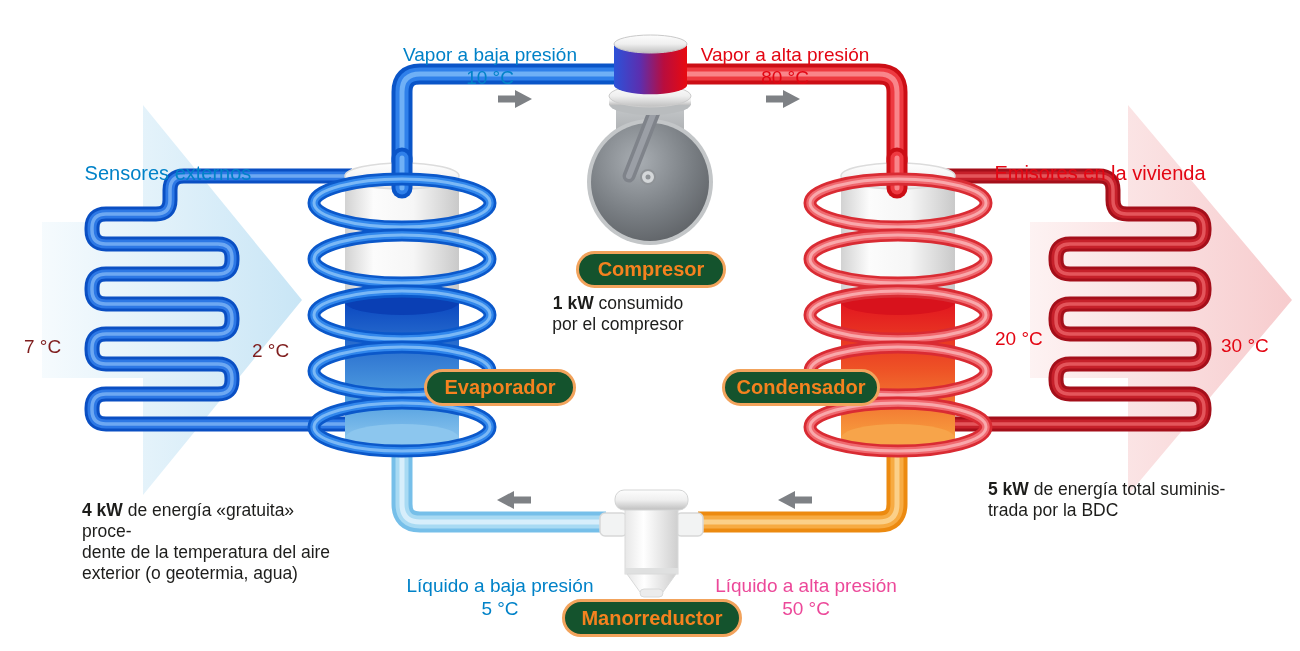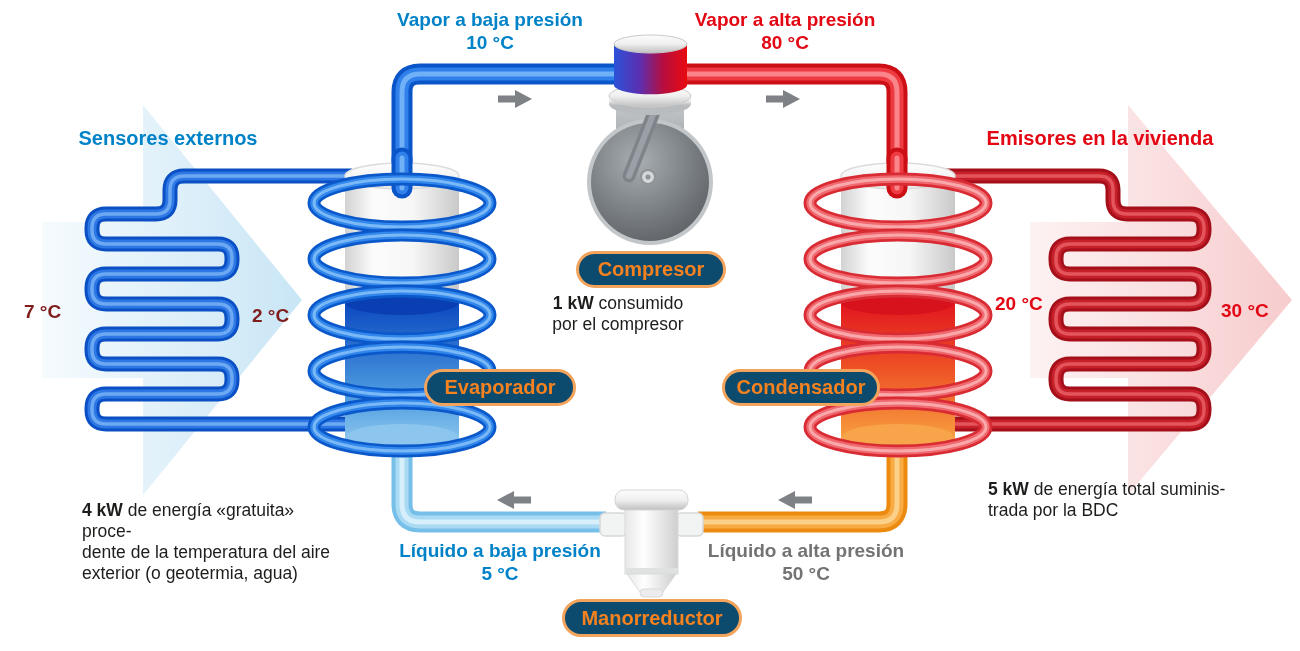--- a/index.html
+++ b/index.html
@@ -1,27 +1,27 @@
 <!DOCTYPE html>
 <html><head>
 <meta charset="utf-8">
 <style>
   html,body{margin:0;padding:0;background:#fff;}
   .stage{position:relative;width:1300px;height:651px;background:#ffffff;overflow:hidden;
          font-family:"Liberation Sans",sans-serif;}
   .stage svg{position:absolute;left:0;top:0;}
-  .lbl{position:absolute;font-weight:bold;white-space:nowrap;}
+  .lbl{position:absolute;font-weight:normal;white-space:nowrap;margin-top:35px;}
   .ctr{text-align:center;}
   .big{font-size:19px;line-height:23px;}
   .hdr{font-size:20px;line-height:24px;}
   .blue{color:#0082c8;}
   .blue2{color:#7f1d1d;}
   .red{color:#e30613;}
-  .orange{color:#737373;}
-  .pill{position:absolute;box-sizing:border-box;background:#0c4a6e;border:3px solid #f2a35c;
+  .orange{color:#ec4899;}
+  .pill{position:absolute;box-sizing:border-box;background:#14532d;border:3px solid #f2a35c;
         border-radius:20px;color:#f5821f;font-weight:bold;font-size:20px;
         display:flex;align-items:center;justify-content:center;}
   .note{position:absolute;color:#1d1d1b;font-size:17.5px;line-height:21px;font-weight:normal;}
   .note b{font-weight:bold;}
 </style>
 </head>
 <body>
 
 <div class="stage">
 

